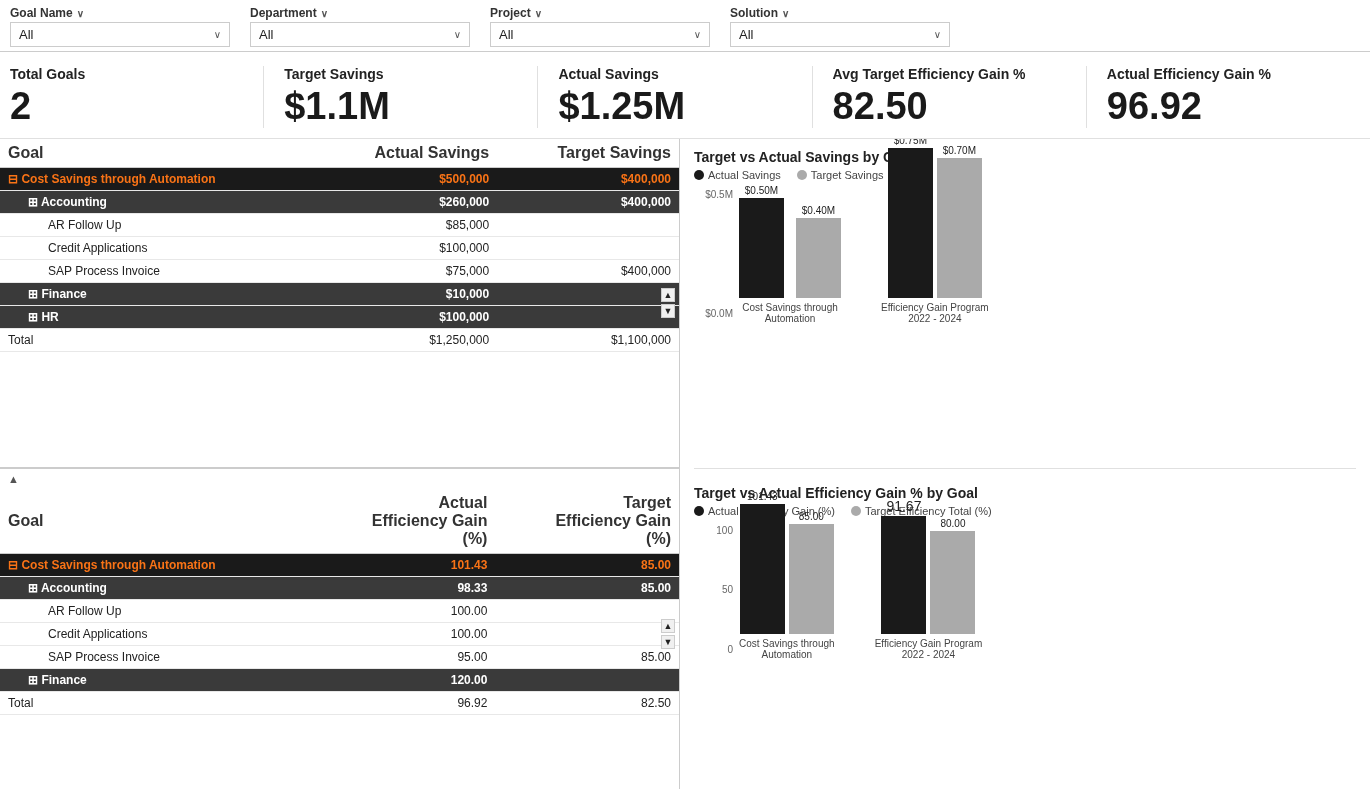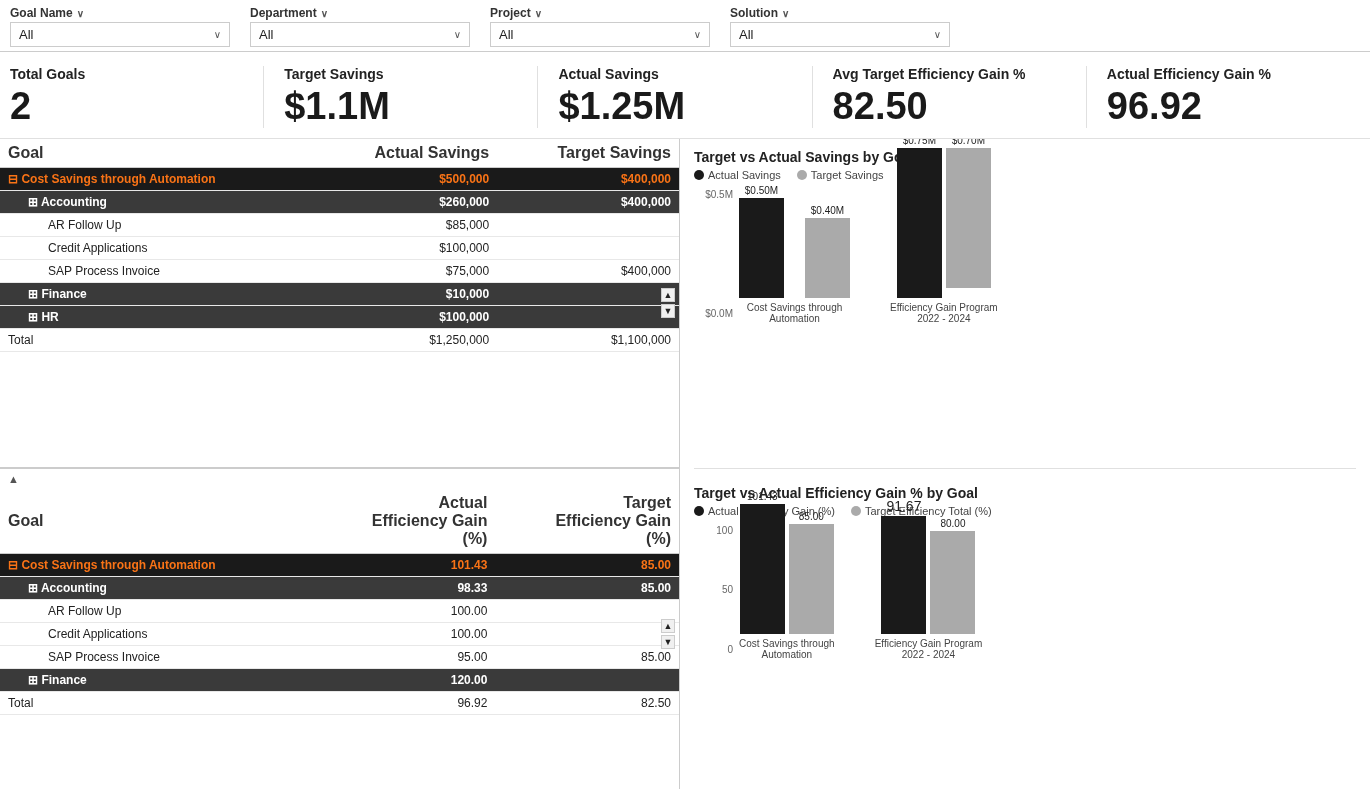--- a/index.html
+++ b/index.html
@@ -226,34 +226,34 @@
             <span style="font-size: 11px;">Target Savings</span>
           </div>
         </div>
       <div class="chart-wrapper">
         <div style="display:flex;flex-direction:column;justify-content:space-between;align-items:flex-end;padding-right:6px;font-size:10px;color:#666;width:45px;height:150px;padding-bottom:20px;">
           <span>$0.5M</span>
           <span>$0.0M</span>
         </div>
         <div style="flex:1;display:flex;gap:40px;align-items:flex-end;padding-bottom:20px;" id="chart1-bars">
             <div style="display: flex; flex-direction: column; align-items: center;">
-              <div style="display: flex; align-items: flex-end; gap: 21px;">
+              <div style="display: flex; align-items: flex-end; gap: 12px;">
                 <div style="display: flex; flex-direction: column; align-items: center;">
                   <div style="font-size: 10px; margin-bottom: 2px; white-space: nowrap;">$0.50M</div>
                   <div style="width: 45px; height: 100px; background: rgb(26, 26, 26);"></div>
                 </div>
                 <div style="display: flex; flex-direction: column; align-items: center;">
                   <div style="font-size: 10px; margin-bottom: 2px; white-space: nowrap;">$0.40M</div>
                   <div style="width: 45px; height: 80px; background: rgb(170, 170, 170);"></div>
                 </div>
               </div>
               <div style="font-size: 10px; color: rgb(68, 68, 68); text-align: center; margin-top: 4px; max-width: 120px;">Cost Savings through<br>Automation</div>
             </div>
             <div style="display: flex; flex-direction: column; align-items: center;">
-              <div style="display: flex; align-items: flex-start; gap: 4px;">
+              <div style="display: flex; align-items: flex-end; gap: 4px;">
                 <div style="display: flex; flex-direction: column; align-items: center;">
                   <div style="font-size: 10px; margin-bottom: 2px; white-space: nowrap;">$0.75M</div>
                   <div style="width: 45px; height: 150px; background: rgb(26, 26, 26);"></div>
                 </div>
                 <div style="display: flex; flex-direction: column; align-items: center;">
                   <div style="font-size: 10px; margin-bottom: 2px; white-space: nowrap;">$0.70M</div>
                   <div style="width: 45px; height: 140px; background: rgb(170, 170, 170);"></div>
                 </div>
               </div>
               <div style="font-size: 10px; color: rgb(68, 68, 68); text-align: center; margin-top: 4px; max-width: 120px;">Efficiency Gain Program<br>2022 - 2024</div>

